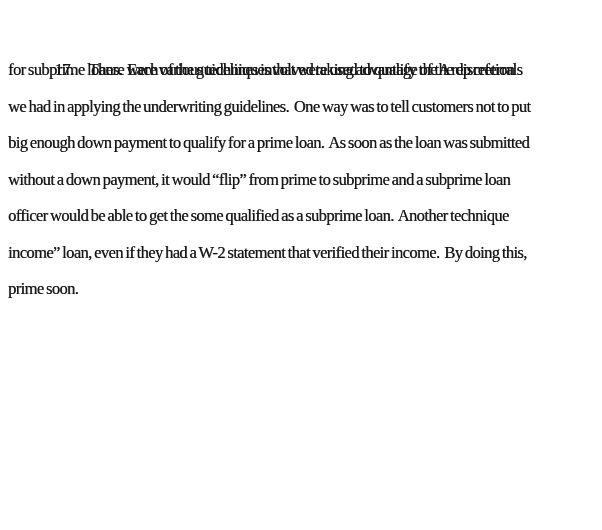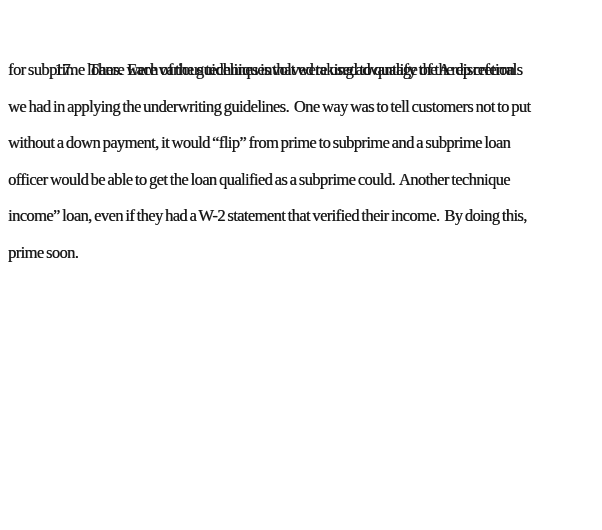--- a/index.html
+++ b/index.html
@@ -39,18 +39,19 @@
 </head>
 <body>
 
 <div class="page">
   <div class="line">
     <span class="para-num">17.</span><span class="first-text">There were various techniques that were used to qualify the A rep referrals</span>
   </div>
   <div id="body-lines">
       <div class="line">for subprime loans.  Each of the guidelines involved taking advantage of the discretion</div>
       <div class="line">we had in applying the underwriting guidelines.  One way was to tell customers not to put</div>
+      <div class="line">big enough down payment to qualify for a prime loan.  As soon as the loan was submitted</div>
       <div class="line">without a down payment, it would “flip” from prime to subprime and a subprime loan</div>
-      <div class="line">officer would be able to get the loan qualified as a subprime could.  Another technique</div>
+      <div class="line">officer would be able to get the some qualified as a subprime loan.  Another technique</div>
       <div class="line">income” loan, even if they had a W-2 statement that verified their income.  By doing this,</div>
       <div class="line">prime soon.</div>
     </div>
 </div>
 
 </body></html>

